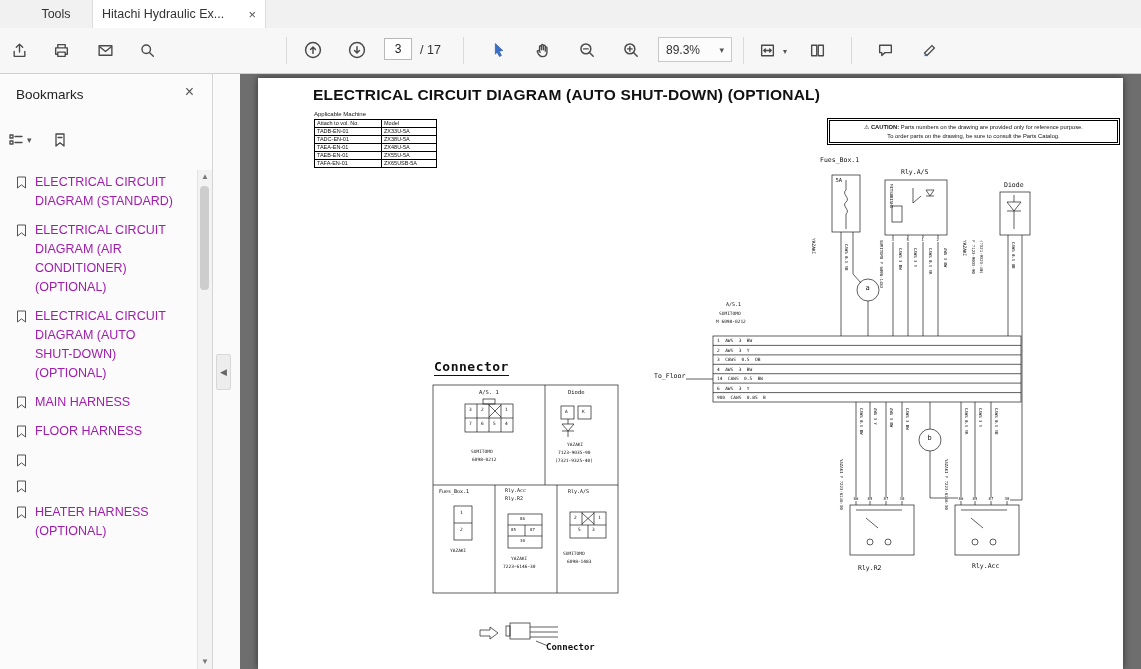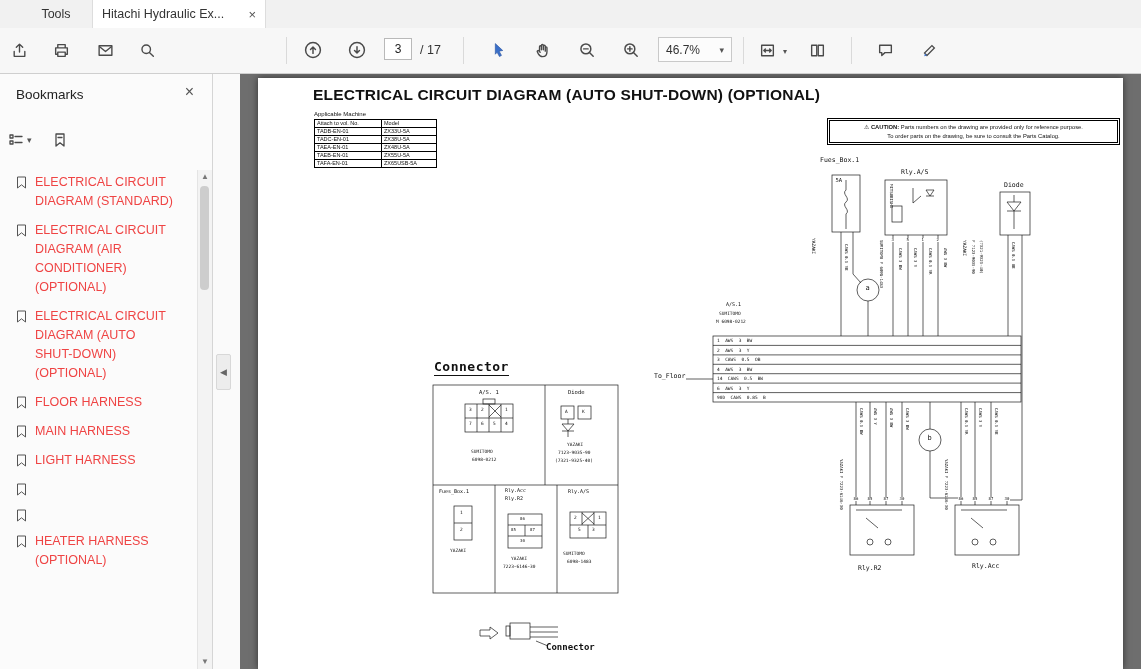--- a/index.html
+++ b/index.html
@@ -26,21 +26,21 @@
   .mini-caret{position:absolute;font-size:8px;color:#555;}
 
   
   .sidebar{position:absolute;top:73px;left:0;width:213px;bottom:0;background:#fbfbfb;border-right:1px solid #d5d5d5;box-sizing:border-box;z-index:5;}
   .sb-title{position:absolute;left:16px;top:14px;font-size:13.5px;color:#222;}
   .sb-close{position:absolute;right:18px;top:11px;font-size:16px;color:#555;line-height:16px;}
   .sb-tool{position:absolute;top:54px;height:26px;display:flex;align-items:center;gap:3px;}
   .sb-list{position:absolute;top:100px;left:0;right:14px;bottom:0;overflow:hidden;}
   .sb-item{display:flex;gap:8px;padding:0 6px 10px 16px;}
   .bm-ic{flex-shrink:0;margin-top:3px;}
-  .bm-txt{font-size:12.5px;color:#ef4444;line-height:19px;max-width:140px;}
+  .bm-txt{font-size:12.5px;color:#a21caf;line-height:19px;max-width:140px;}
   .sb-scroll{position:absolute;top:97px;right:0;width:14px;bottom:0;background:#f3f3f3;border-left:1px solid #e4e4e4;}
   .sb-arrow{position:absolute;left:0;width:14px;height:14px;font-size:8px;color:#777;text-align:center;line-height:14px;}
   .sb-thumb{position:absolute;left:2px;top:16px;width:9px;height:104px;background:#cdcdcd;border-radius:4px;}
 
   
   .splitter{position:absolute;top:73px;left:213px;width:27px;bottom:0;background:#fafafa;z-index:4;}
   .collapse{position:absolute;left:3px;top:50%;margin-top:-17px;width:13px;height:34px;display:flex;align-items:center;justify-content:center;font-size:9px;color:#666;background:#ededed;border:1px solid #d8d8d8;border-radius:2px;}
 
   
   .docpane{position:absolute;top:73px;left:240px;right:0;bottom:0;background:#6e6e6e;overflow:hidden;}
@@ -135,21 +135,21 @@
         <path d="M10.2 10.2l3.3 3.3 M5 7h4"></path>
       </svg>
   </div>
   <div class="tbtn" style="left:614px">
     <svg width="18" height="18" viewBox="0 0 16 16" class="ic">
         <circle cx="7" cy="7" r="4.4"></circle>
         <path d="M10.2 10.2l3.3 3.3 M5 7h4 M7 5v4"></path>
       </svg>
   </div>
   <div class="zoom-box">
-    <span>46.7%</span>
+    <span>89.3%</span>
     <span class="caret">▾</span>
   </div>
 
   <div class="sep" style="left:743px"></div>
 
   <div class="tbtn" style="left:750px">
     <svg width="17" height="17" viewBox="0 0 16 16" class="ic">
         <rect x="2.5" y="3" width="11" height="10"></rect>
         <path d="M4.5 8h7 M6 6.5L4.5 8 6 9.5 M10 6.5L11.5 8 10 9.5"></path>
       </svg>
@@ -213,33 +213,27 @@
     <div class="sb-item">
       <svg class="bm-ic" width="11" height="13" viewBox="0 0 11 13">
           <path d="M1.5 1h8v11L5.5 8.8 1.5 12z" fill="none" stroke="#555"></path>
         </svg>
       <span class="bm-txt">ELECTRICAL CIRCUIT DIAGRAM (AUTO SHUT-DOWN) (OPTIONAL)</span>
     </div>
     <div class="sb-item">
       <svg class="bm-ic" width="11" height="13" viewBox="0 0 11 13">
           <path d="M1.5 1h8v11L5.5 8.8 1.5 12z" fill="none" stroke="#555"></path>
         </svg>
+      <span class="bm-txt">MAIN HARNESS</span>
+    </div>
+    <div class="sb-item">
+      <svg class="bm-ic" width="11" height="13" viewBox="0 0 11 13">
+          <path d="M1.5 1h8v11L5.5 8.8 1.5 12z" fill="none" stroke="#555"></path>
+        </svg>
       <span class="bm-txt">FLOOR HARNESS</span>
-    </div>
-    <div class="sb-item">
-      <svg class="bm-ic" width="11" height="13" viewBox="0 0 11 13">
-          <path d="M1.5 1h8v11L5.5 8.8 1.5 12z" fill="none" stroke="#555"></path>
-        </svg>
-      <span class="bm-txt">MAIN HARNESS</span>
-    </div>
-    <div class="sb-item">
-      <svg class="bm-ic" width="11" height="13" viewBox="0 0 11 13">
-          <path d="M1.5 1h8v11L5.5 8.8 1.5 12z" fill="none" stroke="#555"></path>
-        </svg>
-      <span class="bm-txt">LIGHT HARNESS</span>
     </div>
     <div class="sb-item">
       <svg class="bm-ic" width="11" height="13" viewBox="0 0 11 13">
           <path d="M1.5 1h8v11L5.5 8.8 1.5 12z" fill="none" stroke="#555"></path>
         </svg>
     </div>
     <div class="sb-item">
       <svg class="bm-ic" width="11" height="13" viewBox="0 0 11 13">
           <path d="M1.5 1h8v11L5.5 8.8 1.5 12z" fill="none" stroke="#555"></path>
         </svg>

